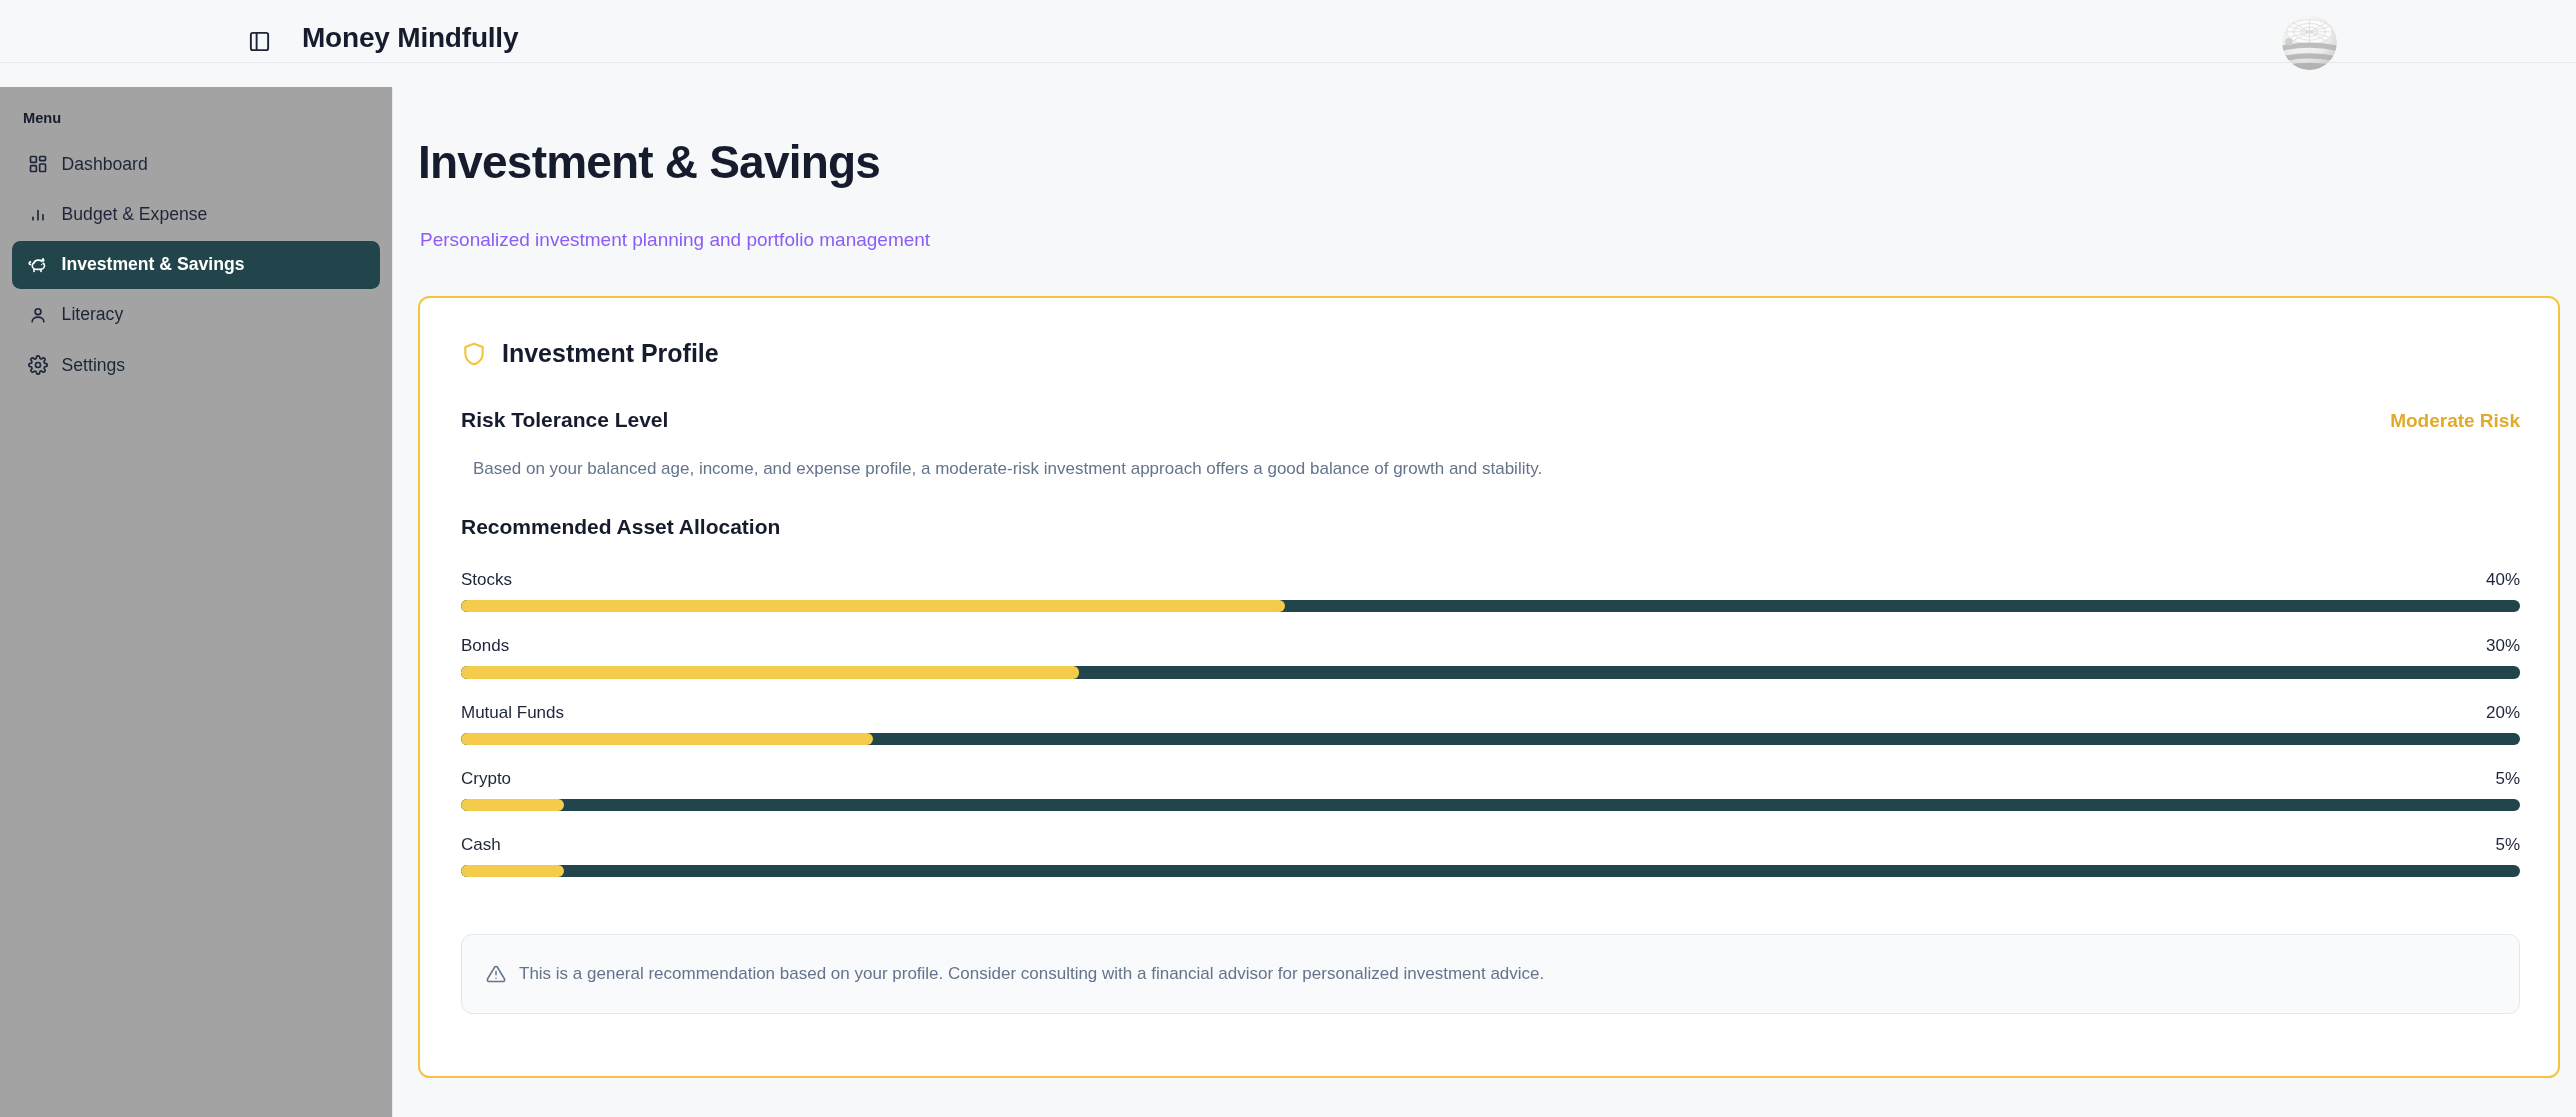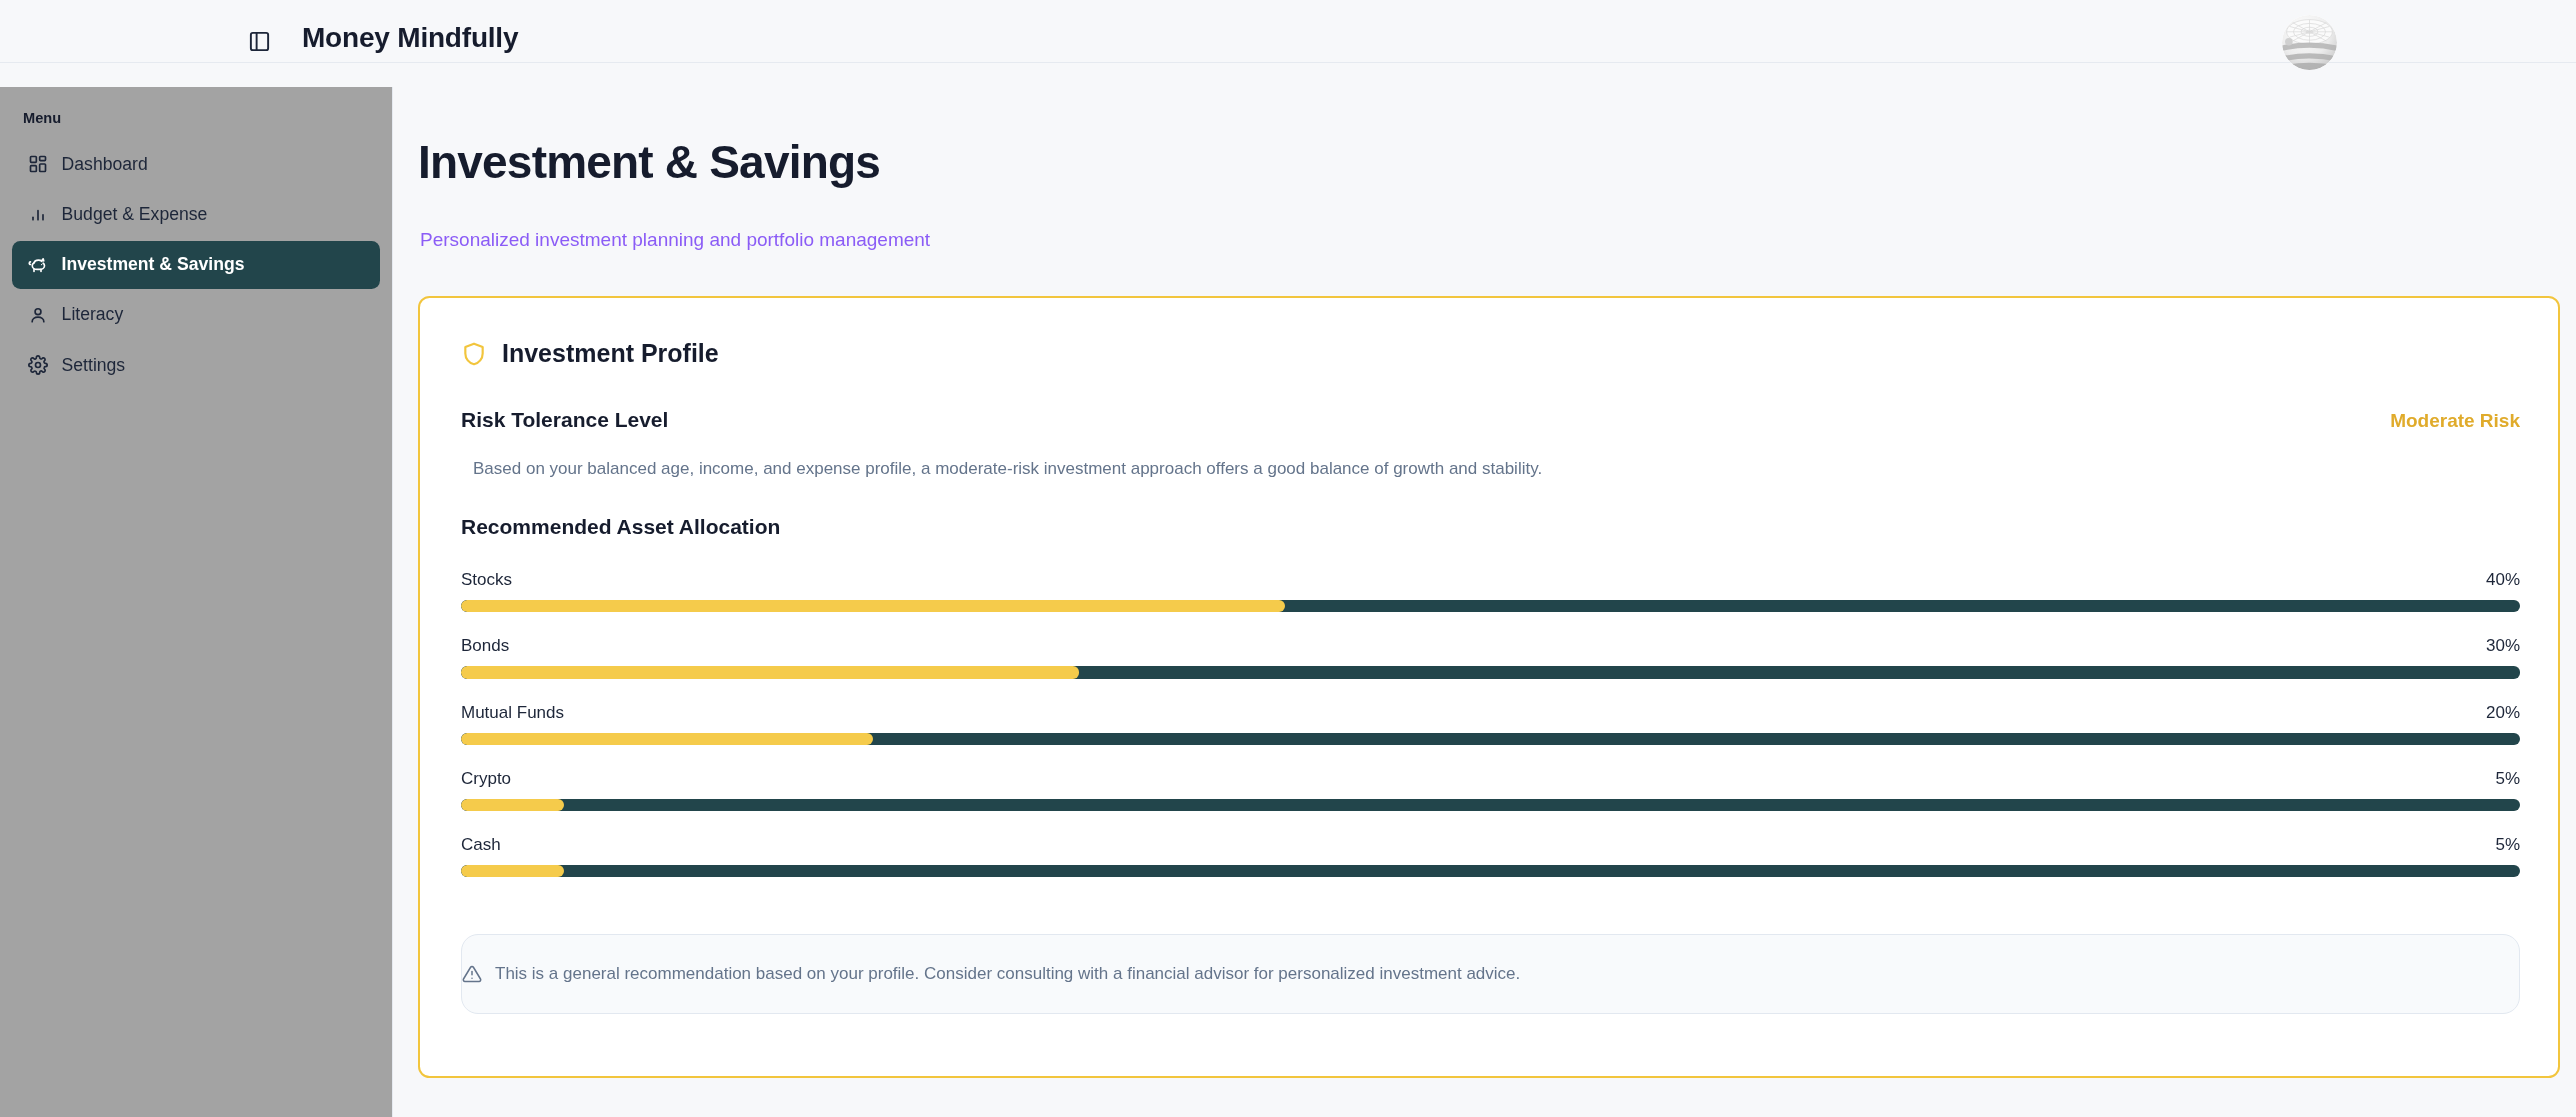--- a/index.html
+++ b/index.html
@@ -225,23 +225,24 @@
 
   
   .disclaimer {
     position: absolute;
     left: 41px;
     top: 636px;
     width: 2059px;
     height: 80px;
     background: #f8fafc;
     border: 1.5px solid #e2e8f0;
-    border-radius: 17px;
-    display: flex;
-    align-items: center;
+    border-radius: 11px;
+    display: flex;
+    align-items: center;
+    padding-left: 24px;
   }
   .disclaimer .warn {
     width: 21.5px;
     height: 21.5px;
     margin-right: 11.5px;
     display: flex;
     align-items: center;
     flex: 0 0 auto;
   }
   .disclaimer-text {

